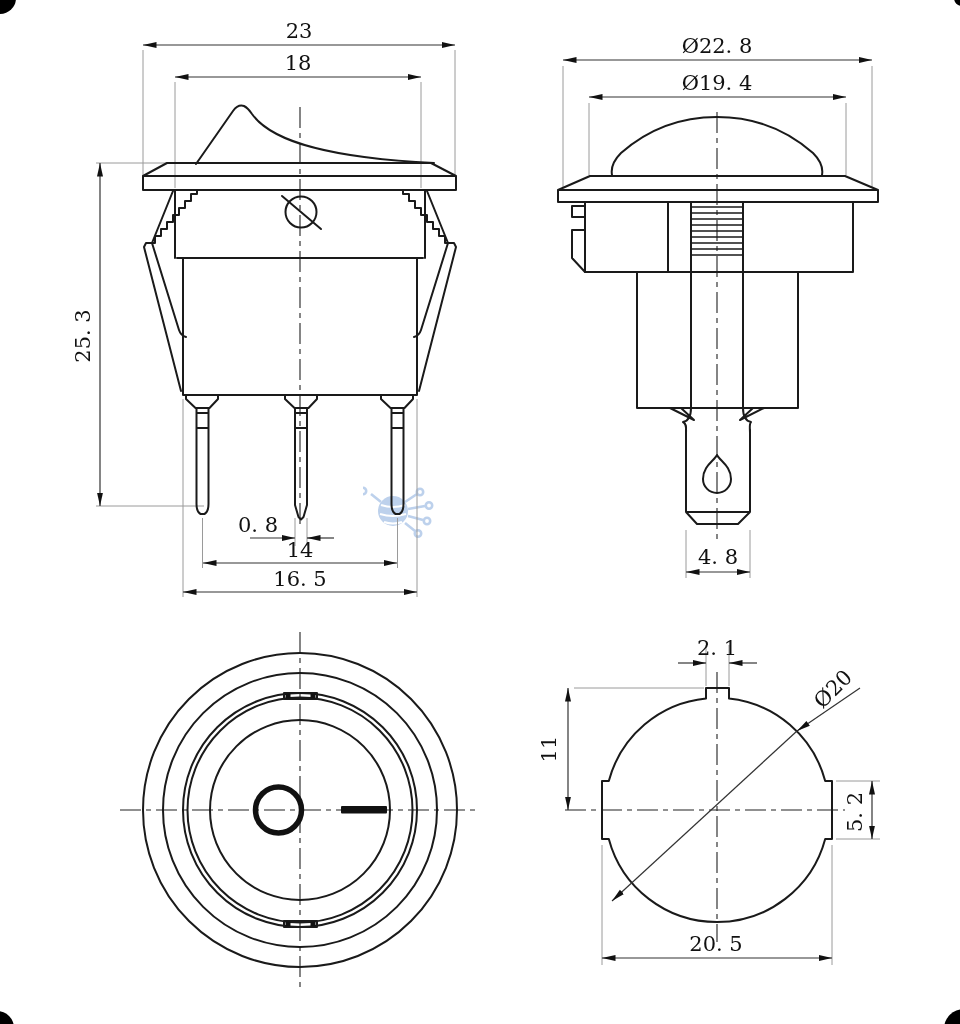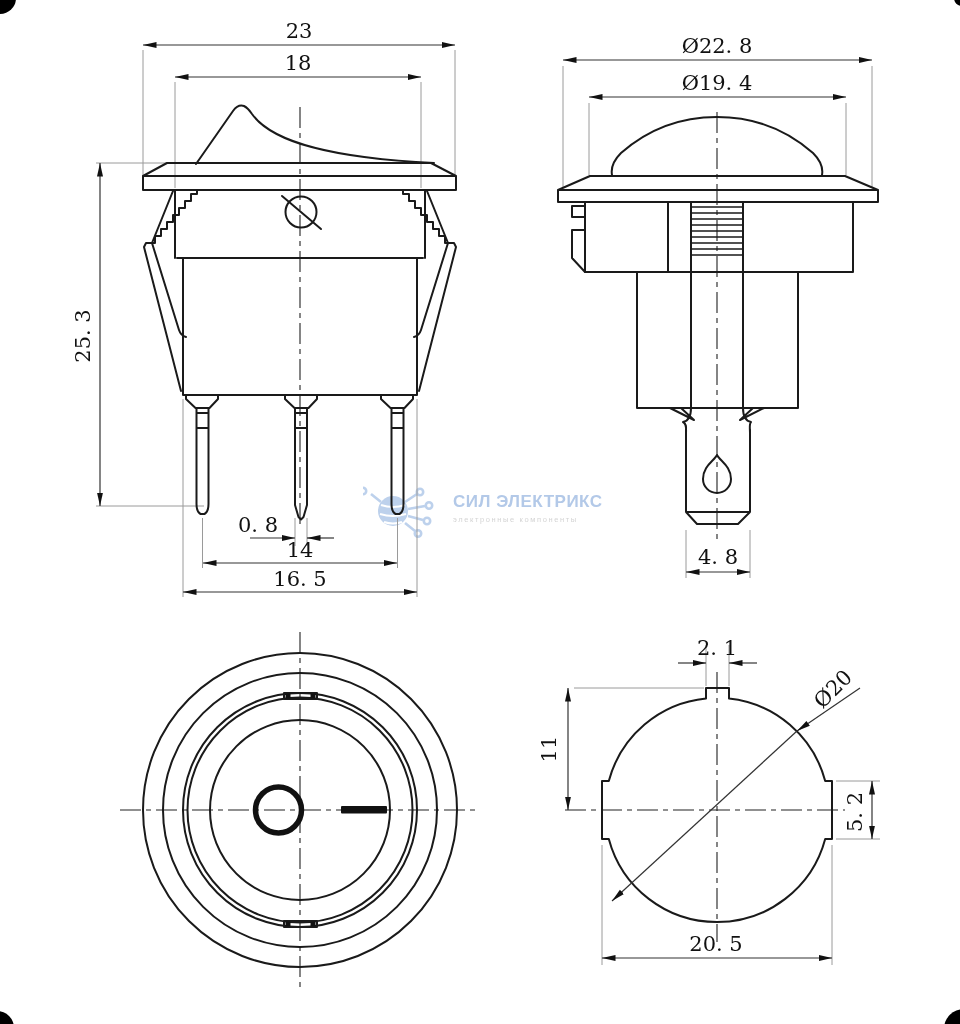--- a/index.html
+++ b/index.html
@@ -41,24 +41,20 @@
           <circle cx="64" cy="43" r="3.2"></circle>
         <path d="M42,45 L52,53"></path>
           <circle cx="55" cy="55.5" r="3.2"></circle>
       </g>
       <g stroke="#ffffff" stroke-width="2" fill="none">
         <path d="M18,27 Q30,31 42,27"></path>
         <path d="M17,36 Q30,40 43,36"></path>
         <path d="M21,44 Q30,47 39,44"></path>
       </g>
     </svg>
-    <div class="wm-text">
-      <div class="wm-title">СИЛ ЭЛЕКТРИКС</div>
-      <div class="wm-sub">электронные компоненты</div>
-    </div>
   </div>
 
   <svg class="main" width="960" height="1024" viewBox="0 0 960 1024">
     <defs>
       <marker id="arw" markerWidth="15" markerHeight="9" refX="13.5" refY="4" orient="auto-start-reverse" markerUnits="userSpaceOnUse">
         <path d="M0,1 L13.5,4 L0,7 Z" fill="#111"></path>
       </marker>
     </defs>
 
     <g>

